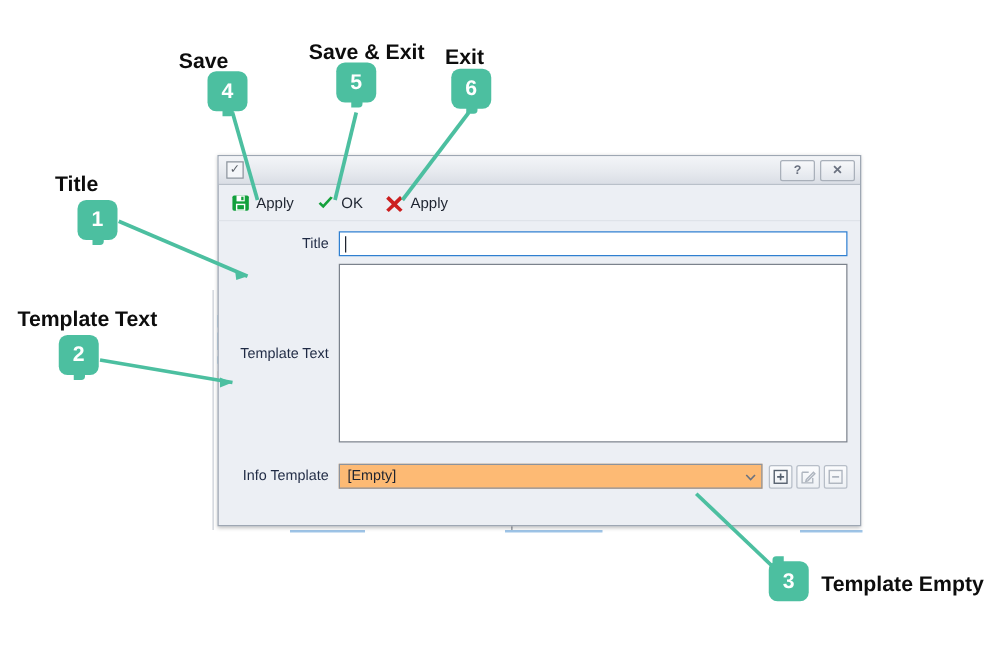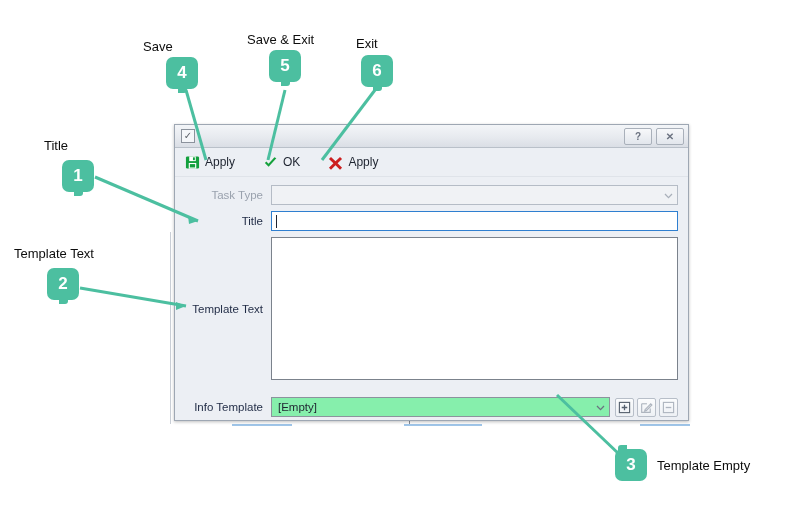--- a/index.html
+++ b/index.html
@@ -41,21 +41,21 @@
   .tb-spacer{flex:1 1 auto;}
   .tb-btn{
     width:26px;height:15px;margin-left:4px;
     border:1px solid #a9b0ba;border-radius:2px;
     background:linear-gradient(to bottom,#f7f8fa,#e2e6ec);
     color:#6b7280;font-size:10px;font-weight:bold;
     display:flex;align-items:center;justify-content:center;
   }
   
   #toolbar{
-    height:28px;display:flex;align-items:center;padding-left:10px;gap:28px;
+    height:28px;display:flex;align-items:center;padding-left:10px;gap:18px;
     border-bottom:1px solid #dfe3e9;
   }
   .tool{display:flex;align-items:center;gap:5px;}
   .tool-label{font-size:12px;color:#1e2430;}
   .ico{width:15px;height:15px;display:block;}
   
   #form{padding:8px 10px 0 10px;}
   .row{display:flex;align-items:center;margin-bottom:6px;}
   .row.tall{align-items:stretch;}
   .lbl{
@@ -63,21 +63,21 @@
     font-size:11.5px;color:#1f2a44;white-space:nowrap;
   }
   .lbl.disabled{color:#9aa2ae;}
   .lbl.mid{display:flex;align-items:center;justify-content:flex-end;}
   .combo{
     flex:1 1 auto;height:20px;box-sizing:border-box;
     border:1px solid #b5bcc6;background:#f0f2f5;
     display:flex;align-items:center;padding:0 2px 0 6px;
     font-size:11.5px;color:#b9bfc8;
   }
-  .combo.enabled{background:#86efac;color:#1f2430;border-color:#8c939d;gap:16px;}
+  .combo.enabled{background:#fdba74;color:#1f2430;border-color:#8c939d;gap:16px;}
   .combo .ctext{flex:1 1 auto;white-space:nowrap;overflow:hidden;}
   .chev{width:13px;height:13px;flex:0 0 13px;}
   .input-focus{
     flex:1 1 auto;height:20px;box-sizing:border-box;
     border:1px solid #2f7fd0;background:#ffffff;
     display:flex;align-items:center;padding:0 4px;
     font-size:11.5px;color:#1f2430;
   }
   .caret{display:inline-block;width:1px;height:13px;background:#1f2430;}
   .textarea{
@@ -87,21 +87,21 @@
   .mini-btns{display:flex;gap:3px;margin-left:5px;}
   .mini{
     width:19px;height:19px;box-sizing:border-box;
     border:1px solid #b7bec8;border-radius:2px;
     background:linear-gradient(to bottom,#fbfcfd,#eef1f5);
     display:flex;align-items:center;justify-content:center;
   }
   
   #overlay{position:absolute;left:0;top:0;width:791px;height:524px;pointer-events:none;}
   .anno-text{
-    position:absolute;font-size:13px;font-weight:normal;color:#0d0d0d;white-space:nowrap;
+    position:absolute;font-size:17px;font-weight:bold;color:#0d0d0d;white-space:nowrap;
   }
   .badge{
     position:absolute;width:32px;height:32px;border-radius:7px;
     background:#4cbfa0;color:#ffffff;
     font-size:17px;font-weight:bold;
     display:flex;align-items:center;justify-content:center;
   }
   .badge .tail{
     position:absolute;width:9px;height:9px;background:#4cbfa0;
   }
@@ -158,31 +158,20 @@
         <svg viewBox="0 0 16 16" width="15" height="15">
           <path d="M3.2 2.0 L8 6.7 L12.8 2.0 L15 4.2 L10.2 8.9 L15 13.6 L12.8 15.6 L8 11.0 L3.2 15.6 L1 13.6 L5.8 8.9 L1 4.2 Z" fill="#cc1f1f"></path>
         </svg>
       </span>
       <span class="tool-label">Apply</span>
     </div>
   </div>
 
   <div id="form">
 
-    <div class="row">
-      <div class="lbl disabled">Task Type</div>
-      <div class="combo">
-        <span class="ctext"></span>
-        <span class="chev">
-          <svg viewBox="0 0 13 13" width="13" height="13">
-              <path d="M3 5 L6.5 8.6 L10 5" stroke="#a9b0ba" stroke-width="1.3" fill="none"></path>
-            </svg>
-        </span>
-      </div>
-    </div>
 
     <div class="row">
       <div class="lbl">Title</div>
       <div class="input-focus">
         <span class="caret"></span>
           <span></span>
       </div>
     </div>
 
     <div class="row tall">

